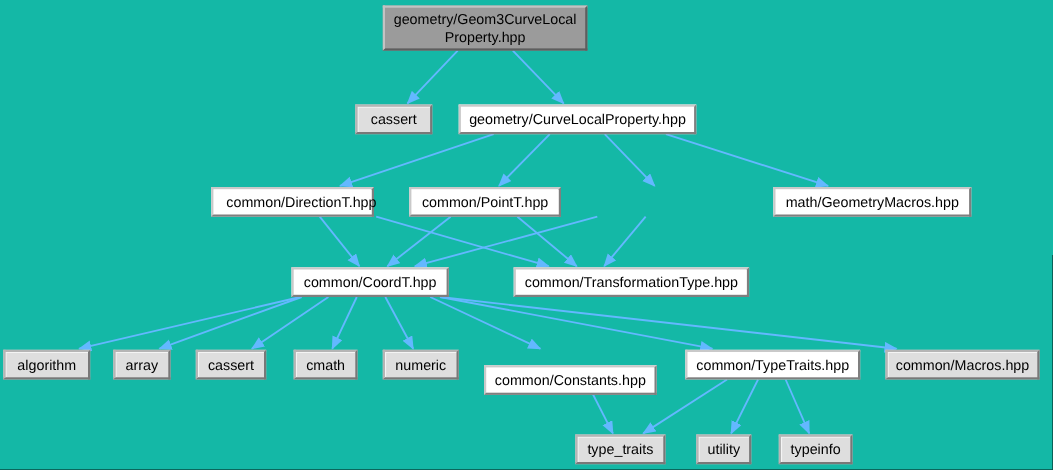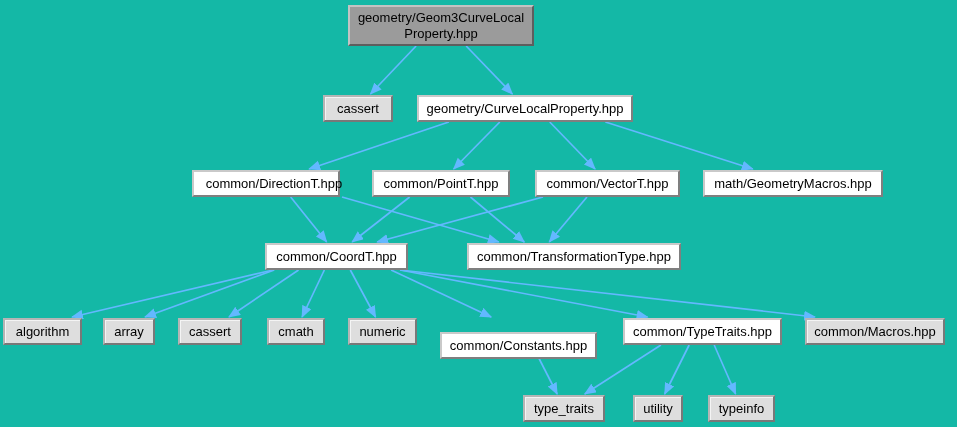--- a/index.html
+++ b/index.html
@@ -88,23 +88,20 @@
   </div>
 
   <div class="node" style="left:192px;top:170px;width:148px;height:27px;padding-left:16px;">
     <span>common/DirectionT.hpp</span>
   </div>
 
   <div class="node" style="left:372px;top:170px;width:138px;height:27px;">
     <span>common/PointT.hpp</span>
   </div>
 
-  <div class="node" style="left:535px;top:170px;width:145px;height:27px;">
-    <span>common/VectorT.hpp</span>
-  </div>
 
   <div class="node" style="left:703px;top:170px;width:180px;height:27px;">
     <span>math/GeometryMacros.hpp</span>
   </div>
 
   <div class="node" style="left:265px;top:243px;width:143px;height:27px;">
     <span>common/CoordT.hpp</span>
   </div>
 
   <div class="node" style="left:432px;top:243px;width:214px;height:27px;margin-left:35px;">

